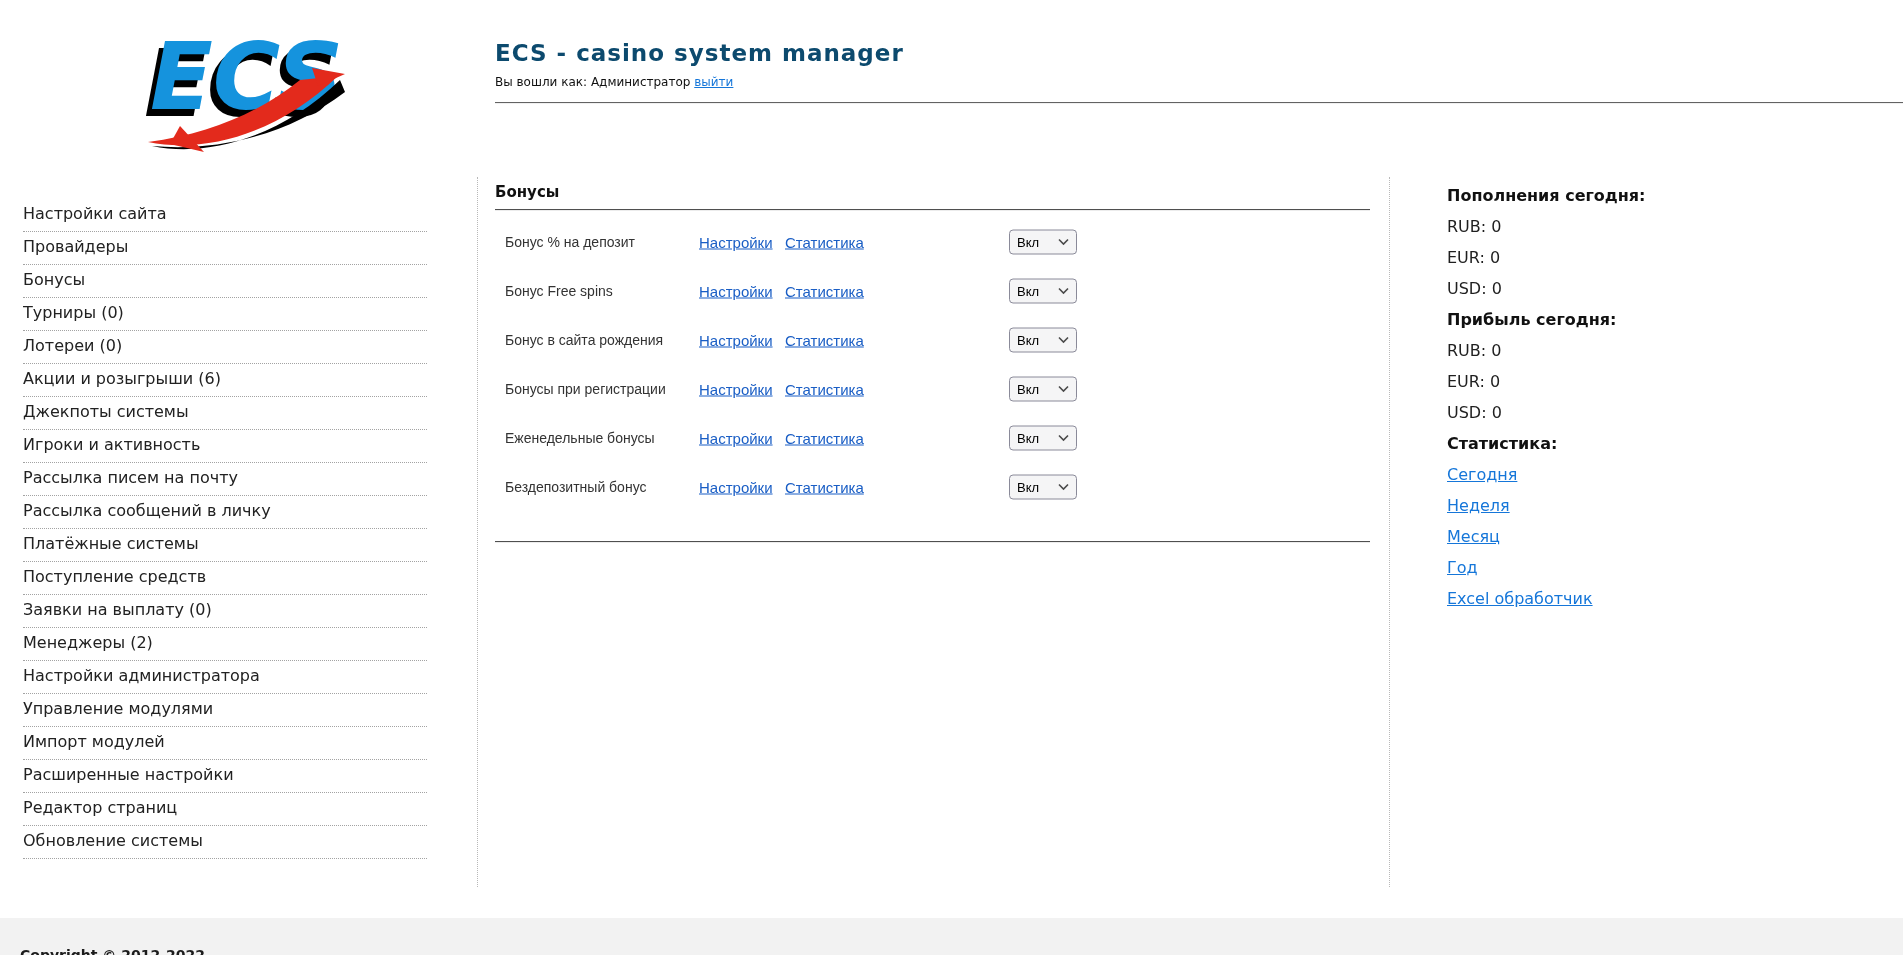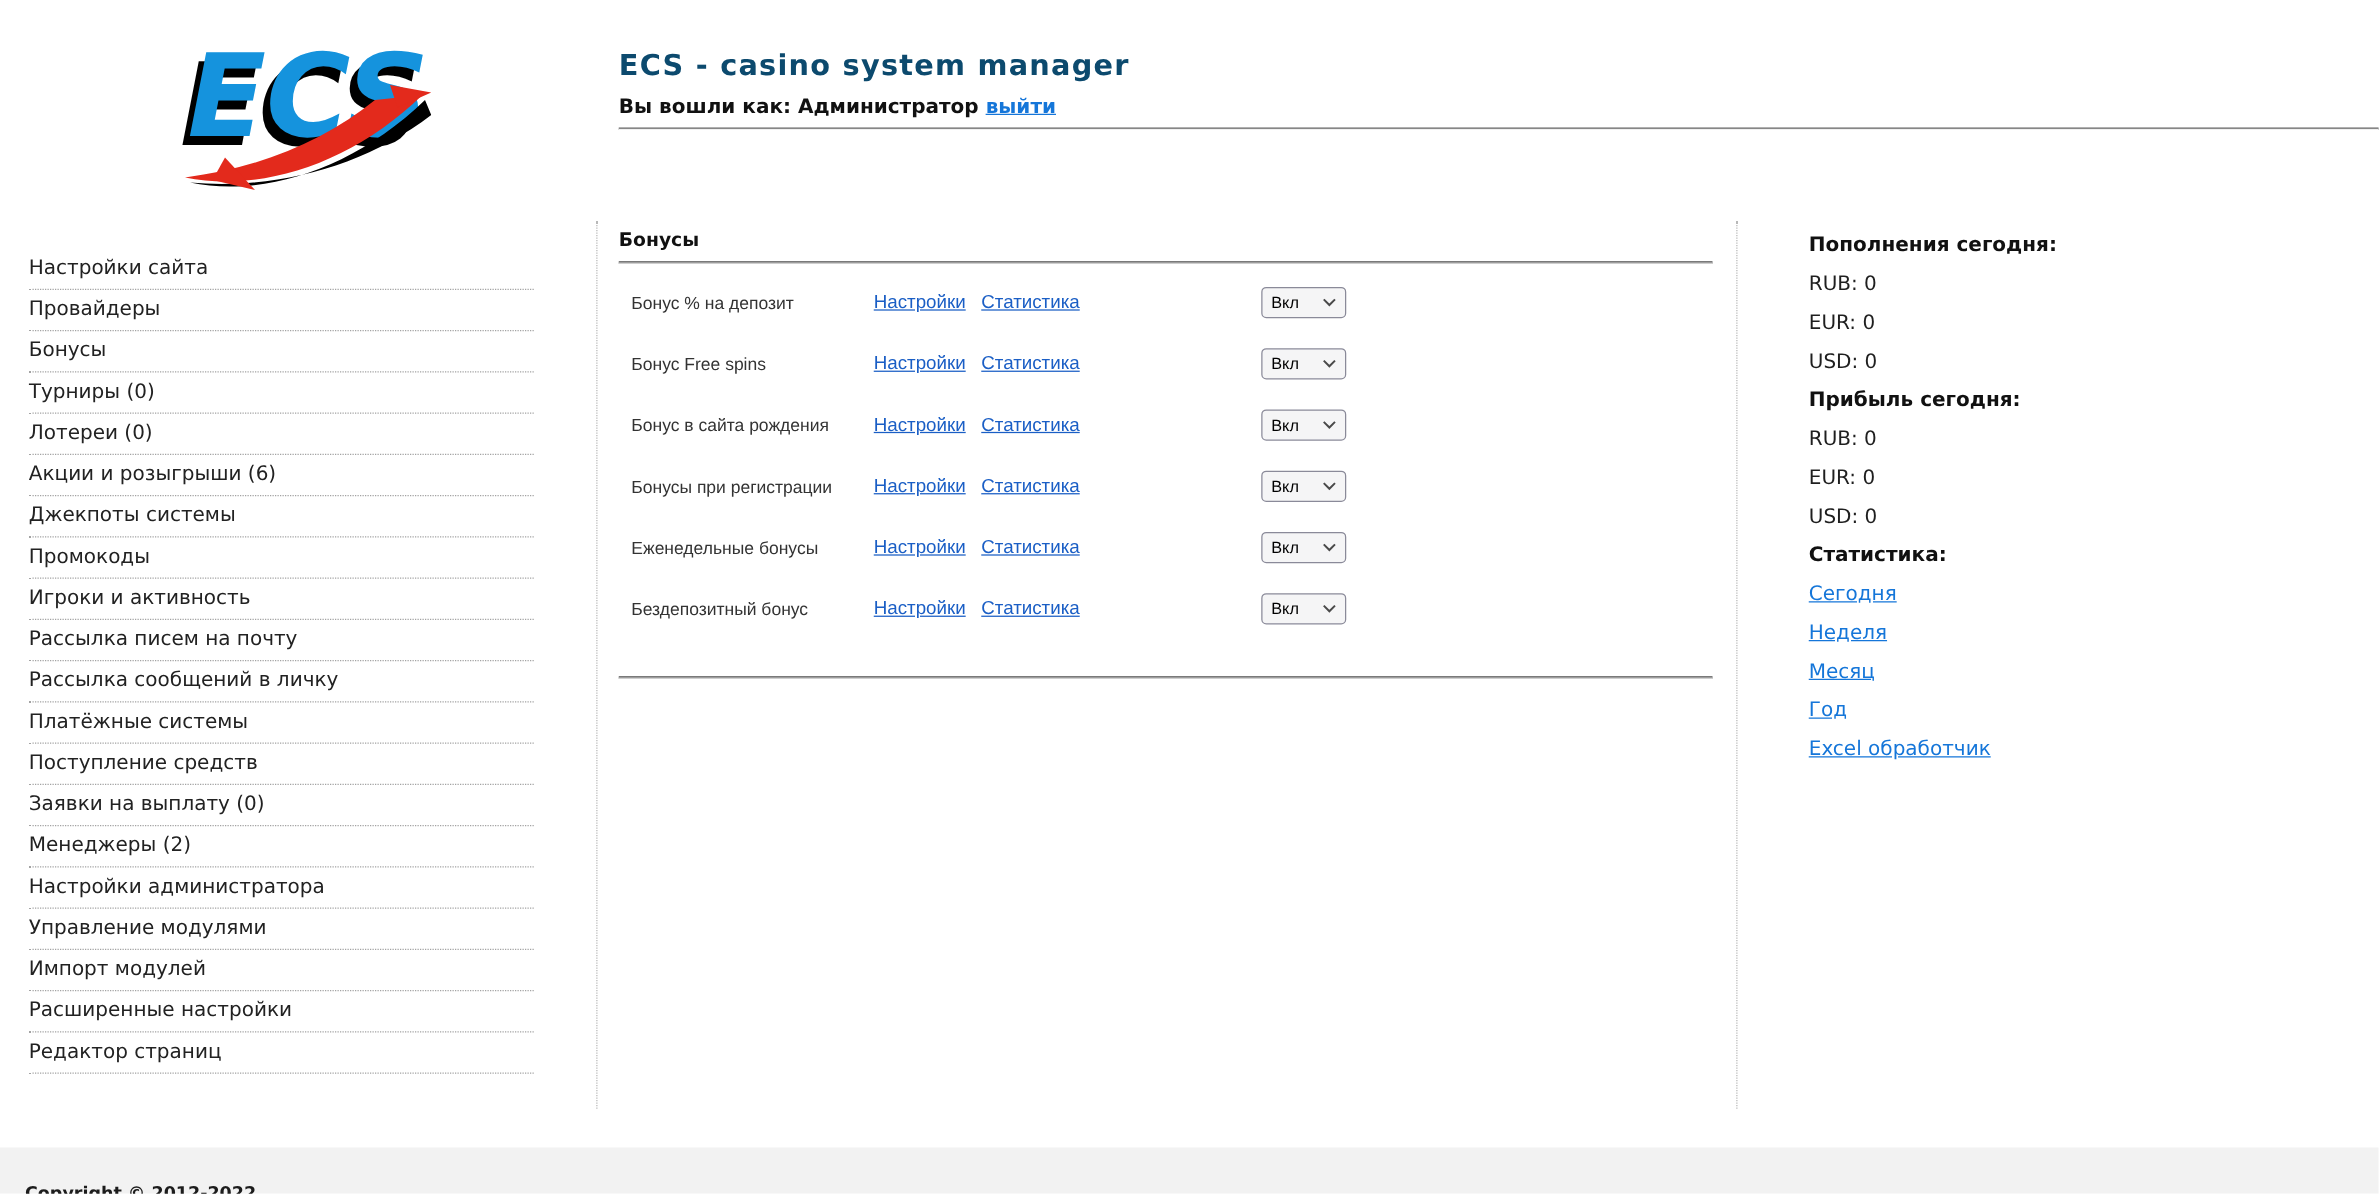--- a/index.html
+++ b/index.html
@@ -7,21 +7,21 @@
   body {
     position:relative; overflow:hidden; background:#ffffff;
     font-family:"Liberation Sans", sans-serif; color:#1f1f1f;
   }
   .comic { font-family:"DejaVu Sans", sans-serif; }
 
   
   .logo { position:absolute; left:140px; top:16px; width:205px; height:138px; }
   .header-text { position:absolute; left:495px; top:40px; }
   .app-title { font-size:23px; font-weight:bold; color:#0c4a6e; letter-spacing:1px; }
-  .login-line { margin-top:9px; font-size:16px; font-weight:bold; color:#111; }
+  .login-line { margin-top:9px; font-size:12px; font-weight:normal; color:#111; }
   .login-line a { color:#1576d9; text-decoration:underline; cursor:pointer; }
   .header-rule {
     position:absolute; left:495px; right:0; top:102px; height:2px;
     background:#636363; border-bottom:1px solid #f0f0f0;
   }
 
   
   .sidebar { position:absolute; left:23px; top:199px; width:404px; }
   .side-item {
     height:33px; line-height:30px; font-size:16px; color:#222;
@@ -94,33 +94,33 @@
 <div class="header-rule"></div>
 
 <nav class="sidebar comic">
   <div class="side-item">Настройки сайта</div>
   <div class="side-item">Провайдеры</div>
   <div class="side-item">Бонусы</div>
   <div class="side-item">Турниры (0)</div>
   <div class="side-item">Лотереи (0)</div>
   <div class="side-item">Акции и розыгрыши (6)</div>
   <div class="side-item">Джекпоты системы</div>
-  <div class="side-item">Промокоды</div>
   <div class="side-item">Игроки и активность</div>
   <div class="side-item">Рассылка писем на почту</div>
   <div class="side-item">Рассылка сообщений в личку</div>
   <div class="side-item">Платёжные системы</div>
   <div class="side-item">Поступление средств</div>
   <div class="side-item">Заявки на выплату (0)</div>
   <div class="side-item">Менеджеры (2)</div>
   <div class="side-item">Настройки администратора</div>
   <div class="side-item">Управление модулями</div>
   <div class="side-item">Импорт модулей</div>
   <div class="side-item">Расширенные настройки</div>
   <div class="side-item">Редактор страниц</div>
+  <div class="side-item">Обновление системы</div>
 </nav>
 
 <div class="vline vline1"></div>
 <div class="vline vline2"></div>
 
 <main class="content">
   <div class="content-title comic">Бонусы</div>
   <div class="content-rule"></div>
 
   <div class="rows">

